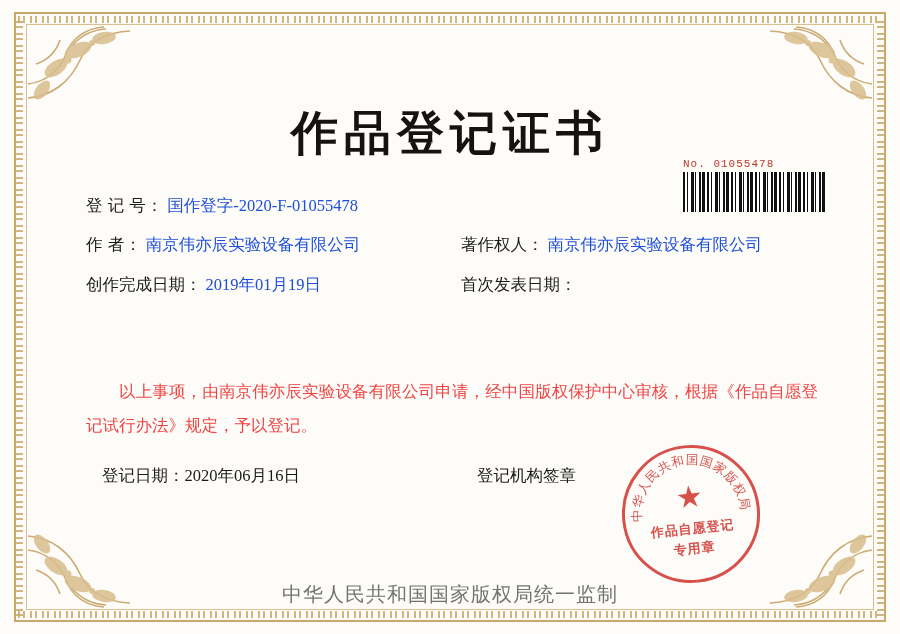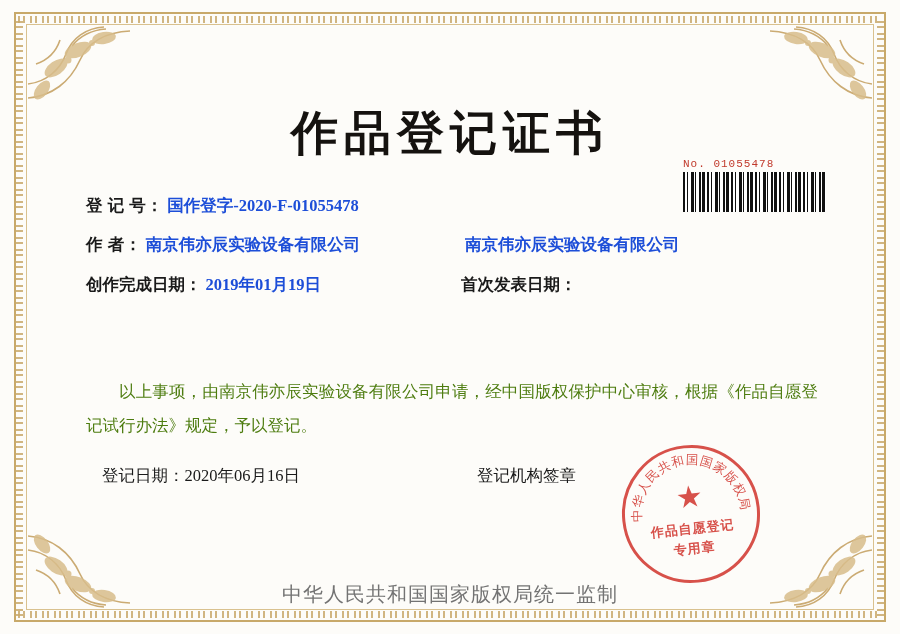--- a/index.html
+++ b/index.html
@@ -137,21 +137,20 @@
     left: 26px;
     right: 26px;
     top: 150px;
     font-size: 16.5px;
     line-height: 1.9;
   }
   .field-row {
     display: flex;
     align-items: center;
     margin-bottom: 8px;
-    font-weight: bold;
   }
   .col-left  { width: 375px; display: flex; align-items: baseline; }
   .col-right { flex: 1;      display: flex; align-items: baseline; }
   .f-label {
     white-space: nowrap;
     color: #1a1a1a;
   }
   .f-value {
     color: #1d4ed8;
     padding-left: 4px;
@@ -163,21 +162,21 @@
   
   .statement {
     position: absolute;
     left: 26px;
     right: 22px;
     top: 335px;
     font-size: 16.5px;
     line-height: 2.05;
     text-align: justify;
     text-indent: 2em;
-    color: #4d7c0f;
+    color: #ef4444;
   }
 
   
   .bottom-row {
     position: absolute;
     left: 26px;
     right: 26px;
     top: 425px;
     display: flex;
     font-size: 16.5px;
@@ -352,20 +351,21 @@
         </div>
       </div>
 
 
       <div class="field-row">
         <div class="col-left">
           <span class="f-label label-spaced">作      者：</span>
           <span class="f-value">南京伟亦辰实验设备有限公司</span>
         </div>
         <div class="col-right">
+          <span class="f-label">著作权人：</span>
           <span class="f-value">南京伟亦辰实验设备有限公司</span>
         </div>
       </div>
 
       <div class="field-row">
         <div class="col-left">
           <span class="f-label">创作完成日期：</span>
           <span class="f-value">2019年01月19日</span>
         </div>
         <div class="col-right">

